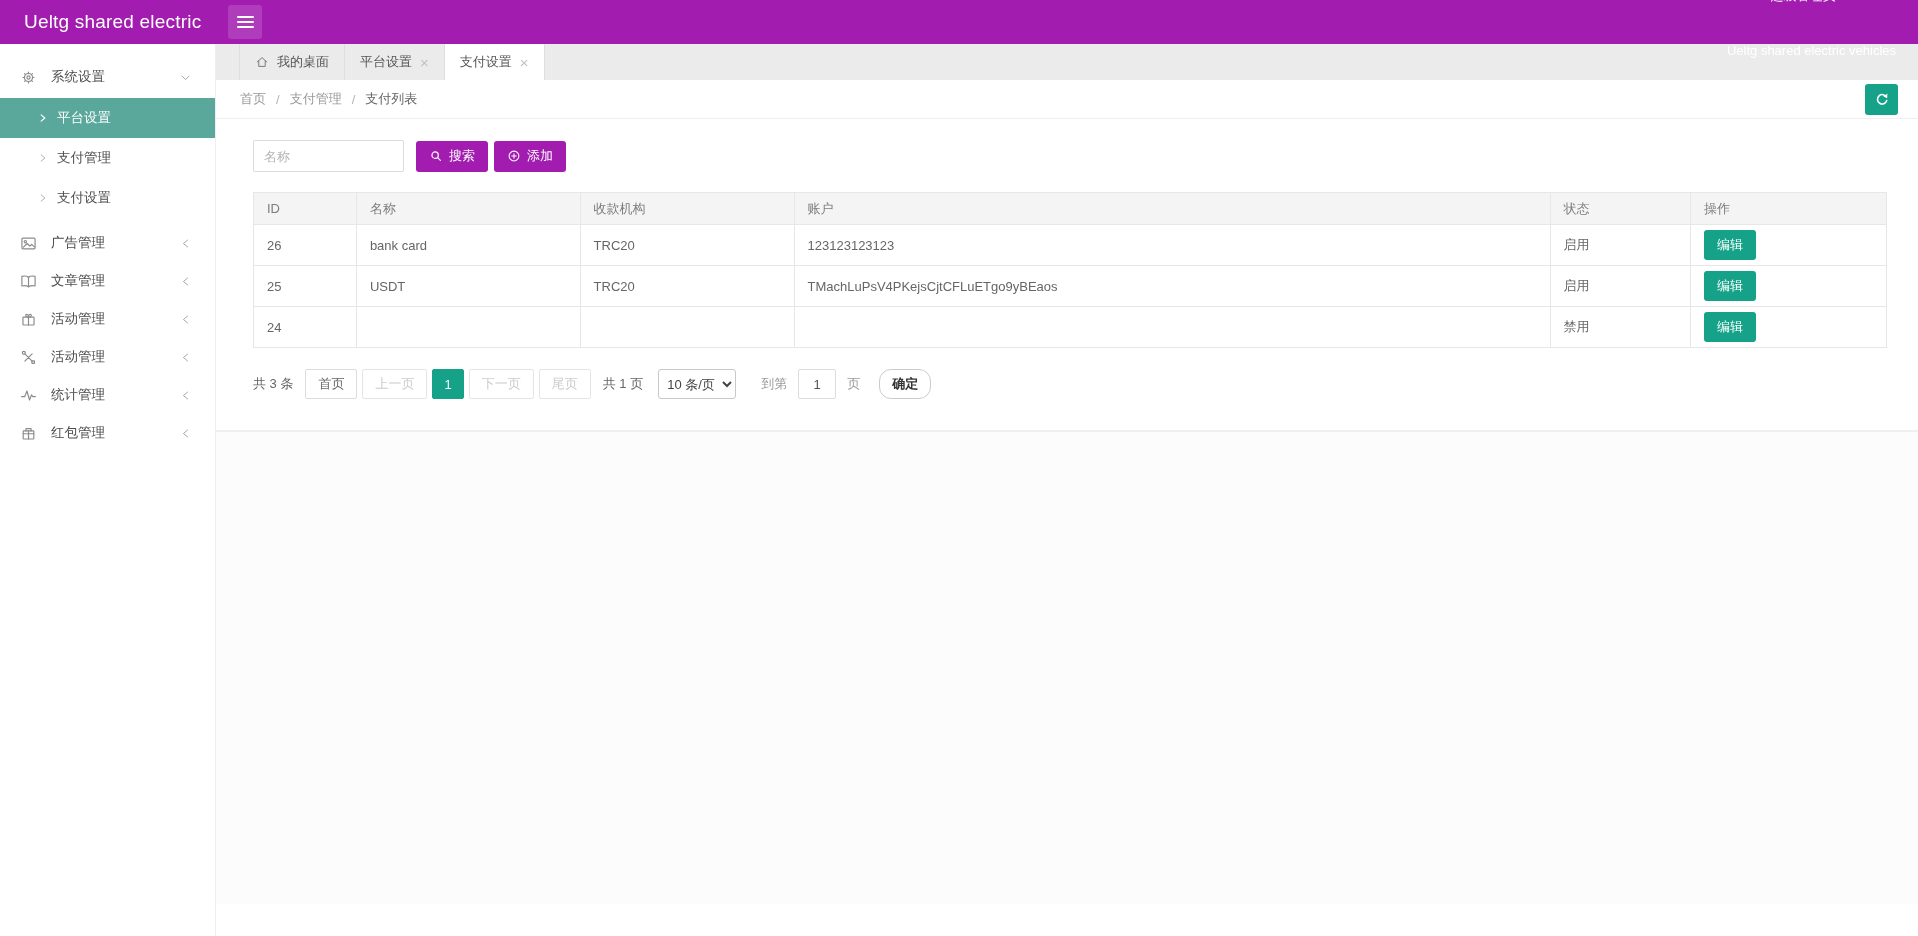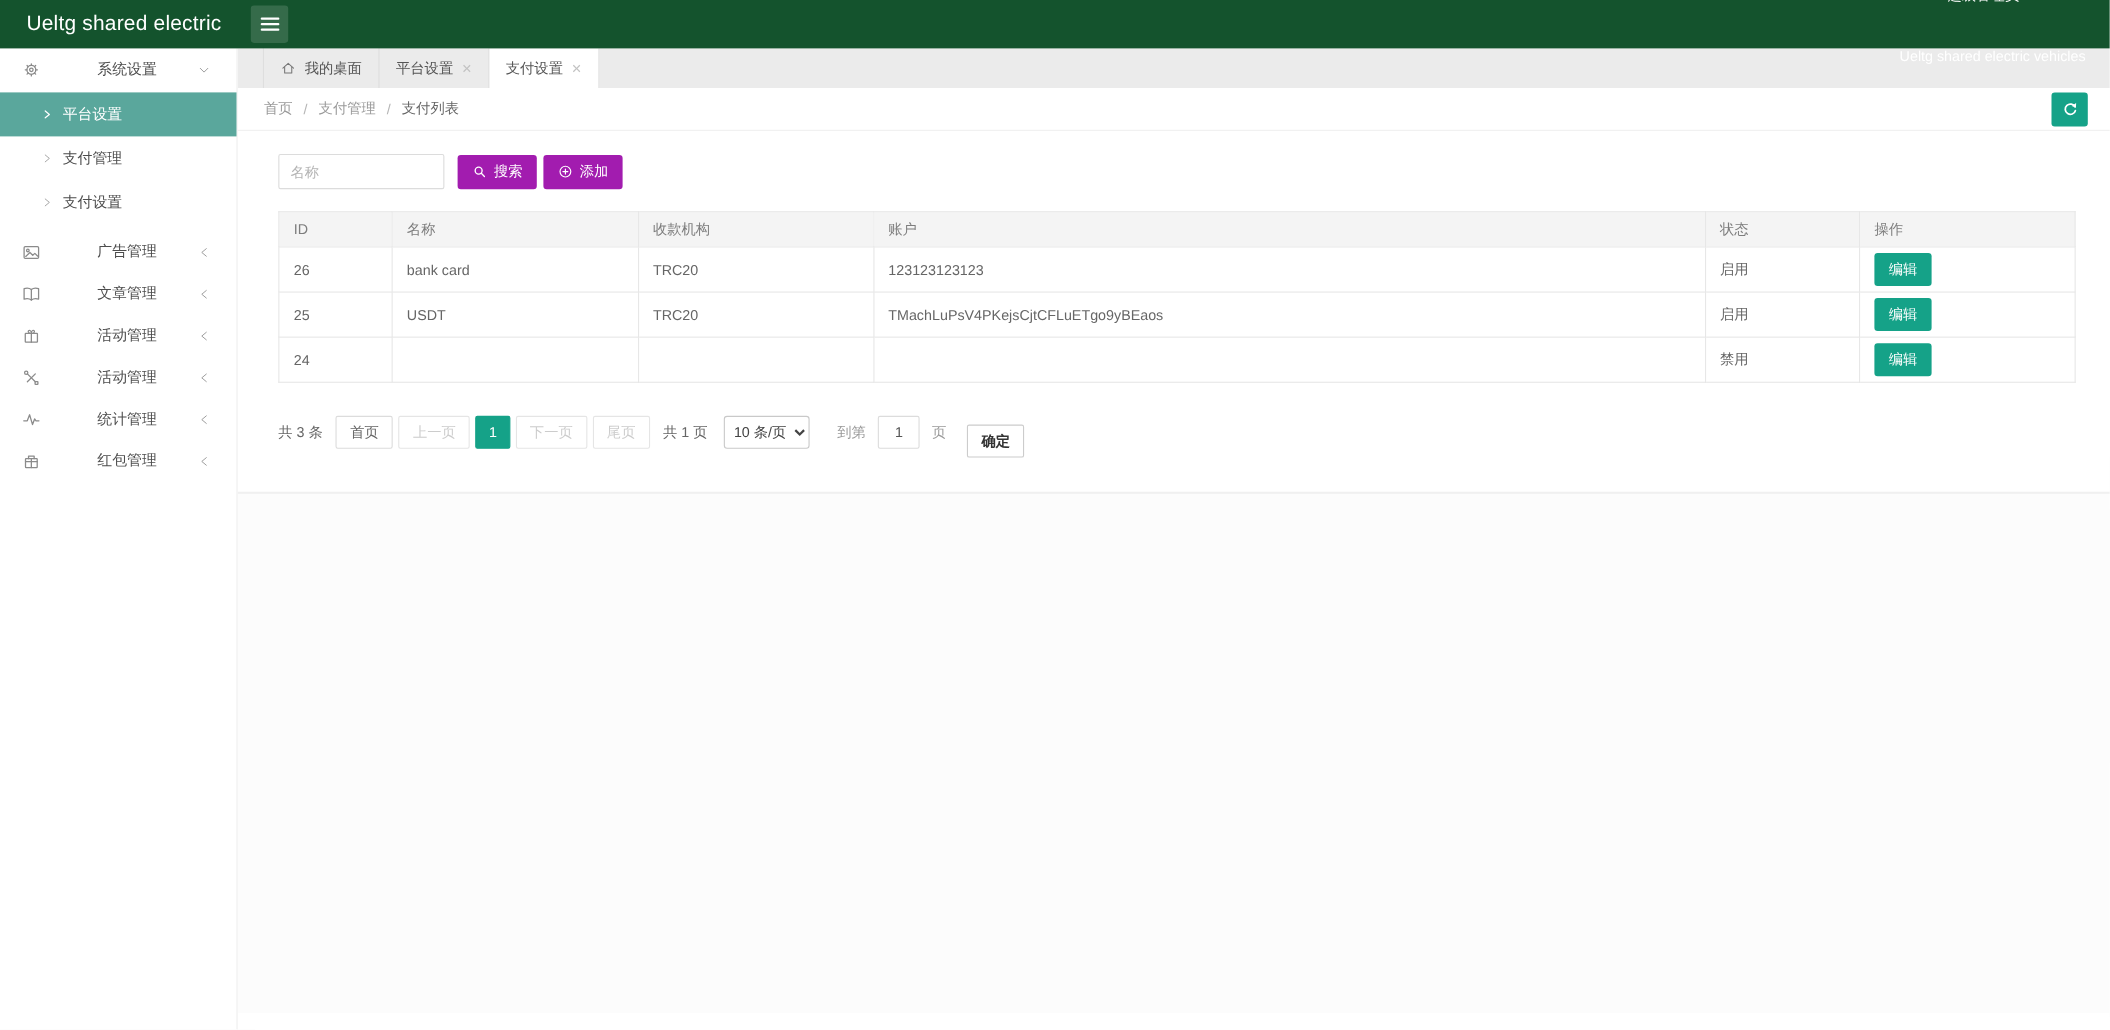--- a/index.html
+++ b/index.html
@@ -2,32 +2,32 @@
 <html><head>
 <meta charset="utf-8">
 <style>
   * { margin:0; padding:0; box-sizing:border-box; }
   html,body { width:1918px; height:936px; overflow:hidden; }
   body { font-family:"Liberation Sans","DejaVu Sans",sans-serif; background:#fcfcfc; color:#555; }
 
   .app { position:relative; width:1918px; height:936px; }
 
   
-  .topbar { position:absolute; top:0; left:0; width:100%; height:44px; background:#14532d; display:flex; align-items:center; z-index:30; }
+  .topbar { position:absolute; top:0; left:0; width:100%; height:44px; background:#a21caf; display:flex; align-items:center; z-index:30; }
   .brand { width:216px; padding-left:24px; color:#fff; font-size:19px; letter-spacing:.2px; white-space:nowrap; }
   .hamburger { margin-left:12px; width:34px; height:34px; border:none; border-radius:3px; background:rgba(255,255,255,.14); cursor:pointer; display:flex; flex-direction:column; justify-content:center; align-items:center; gap:3px; }
   .hamburger span { display:block; width:17px; height:2px; background:#fff; border-radius:1px; }
   .topbar-right { margin-left:auto; display:flex; align-items:center; gap:38px; padding-right:22px;flex-direction:column; }
   .user-menu { display:flex; align-items:center; gap:7px; color:#fff; font-size:13px; cursor:pointer; }
   .caret-down { width:0; height:0; border-left:5px solid transparent; border-right:5px solid transparent; border-top:6px solid #fff; }
   .company { color:#fff; font-size:13px; }
 
   
   .sidebar { position:absolute; top:44px; left:0; width:216px; height:892px; background:#fff; border-right:1px solid #eeeeee; z-index:20; }
-  .nav { padding-top:0;text-align:center; }
+  .nav { padding-top:14px; }
   .nav-item { display:flex; align-items:center; height:38px; padding:0 24px 0 20px; cursor:pointer; color:#4d4d4d; font-size:13.5px; }
   .nav-item .nav-icon { width:17px; height:17px; margin-right:14px; flex:none; }
   .nav-item .nav-label { flex:1; }
   .nav-item .nav-arrow { width:11px; height:11px; flex:none; }
   .subnav { padding:2px 0 6px; }
   .sub-item { display:flex; align-items:center; height:40px; padding-left:38px; font-size:13.5px; color:#4d4d4d; cursor:pointer; }
   .sub-item .sub-arrow { width:10px; height:10px; margin-right:9px; flex:none; }
   .sub-item.active { background:#5aa79c; color:#fff; }
   svg.ic { stroke:#8b8b8b; fill:none; stroke-width:1.1; stroke-linecap:round; stroke-linejoin:round; }
   svg.arrow { stroke:#9b9b9b; fill:none; stroke-width:1.3; stroke-linecap:round; stroke-linejoin:round; }
@@ -67,21 +67,21 @@
 
   .pagination { display:flex; align-items:center; gap:5px; margin-top:21px; font-size:13px; color:#666; }
   .pg-total { margin-right:7px; }
   .pg-btn { height:30px; min-width:30px; padding:0 12px; background:#fff; border:1px solid #dcdcdc; border-radius:2px; font-size:13px; color:#666; cursor:pointer; font-family:inherit; }
   .pg-btn.disabled { color:#ccc; border-color:#e5e5e5; cursor:default; }
   .pg-btn.active { background:#15a288; border-color:#15a288; color:#fff; padding:0 11px; }
   .pg-pages { margin:0 10px 0 7px; }
   .page-size { height:30px; border:1px solid #c9c9c9; border-radius:3px; font-size:13px; color:#444; padding:0 4px; margin-right:14px; background:#fff; font-family:inherit; }
   .goto-label { color:#9a9a9a; margin:0 6px; }
   .goto-input { width:38px; height:30px; border:1px solid #dcdcdc; border-radius:2px; text-align:center; font-size:13px; color:#555; outline:none; font-family:inherit; }
-  .confirm-btn { height:30px; padding:0 12px; margin-left:8px; background:#fff; border:1px solid #ccc; border-radius:2px; font-size:13px; color:#333; font-weight:bold; cursor:pointer; font-family:inherit;margin-top:17px; }
+  .confirm-btn { height:30px; padding:0 12px; margin-left:8px; background:#fff; border:1px solid #ccc; border-radius:12px; font-size:13px; color:#333; font-weight:bold; cursor:pointer; font-family:inherit; }
 
   .content-divider { margin-top:31px; height:2px; background:#f0f0f0; }
   .below-area { height:472px; background:#fcfcfc; }
 </style>
 </head>
 <body>
 
 <div class="app">
 
   <header class="topbar">

